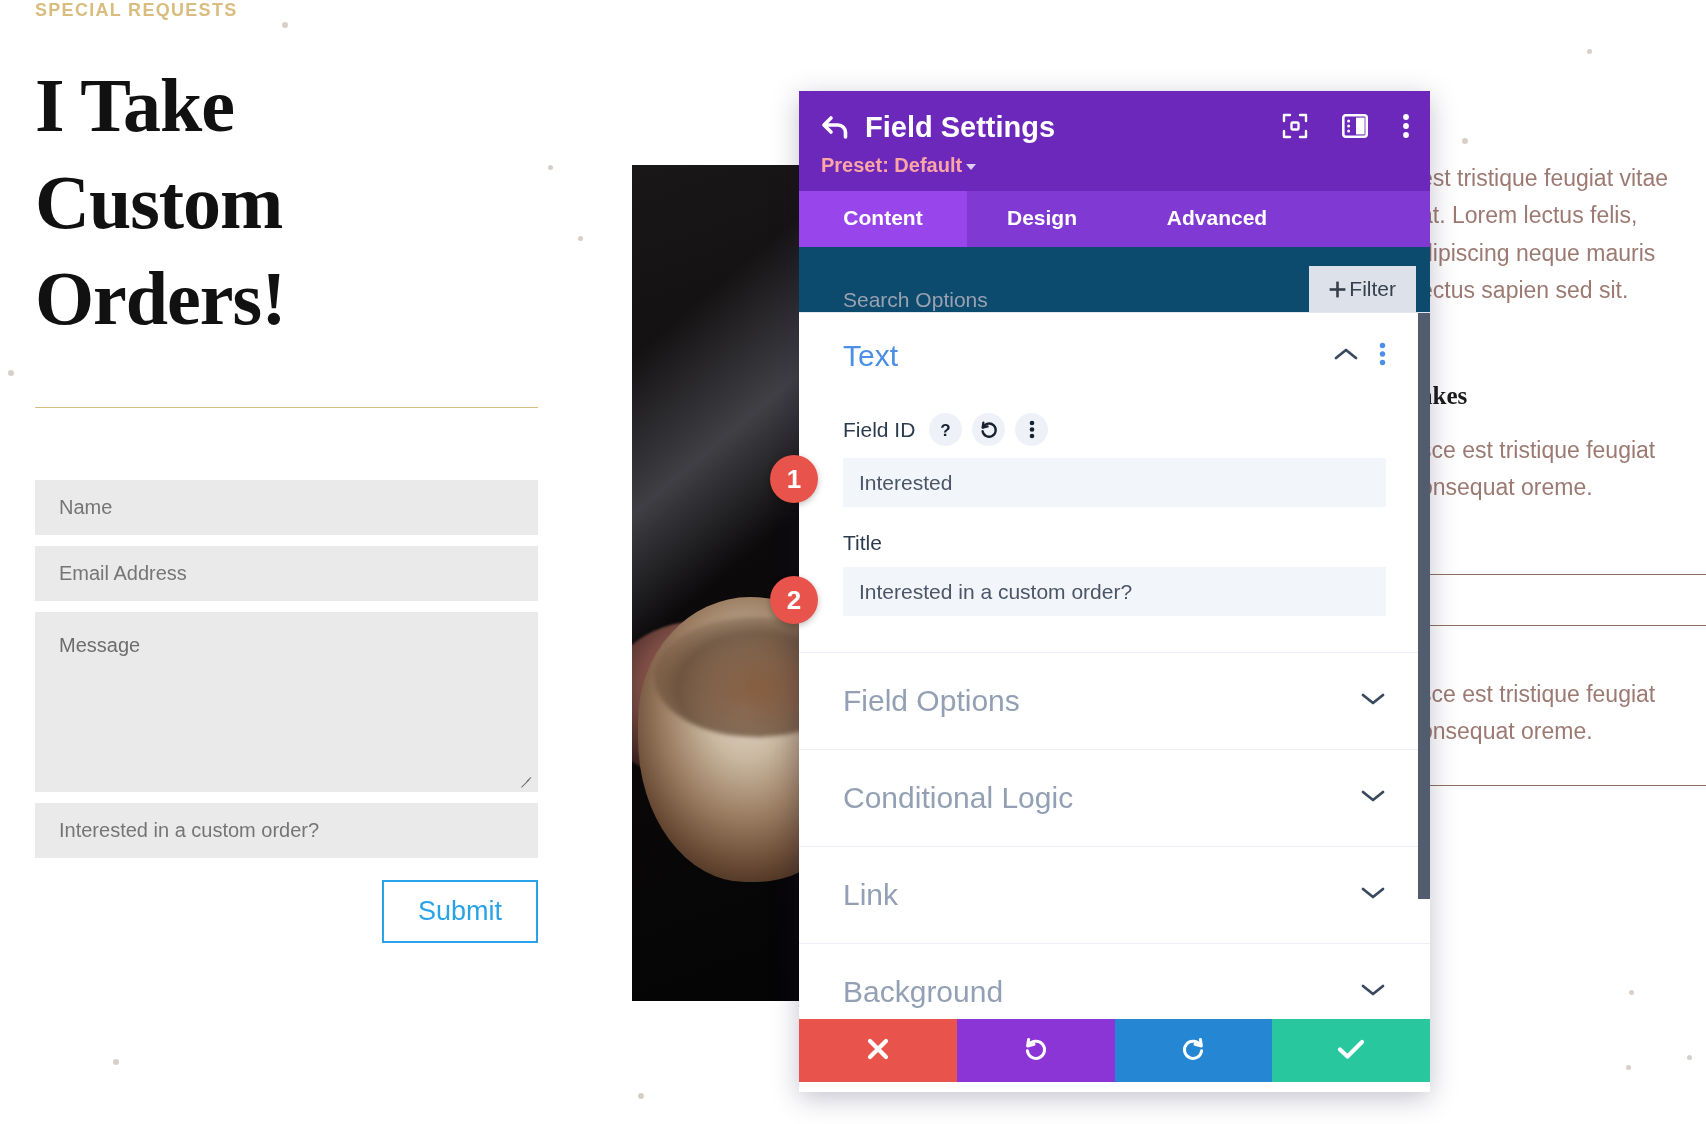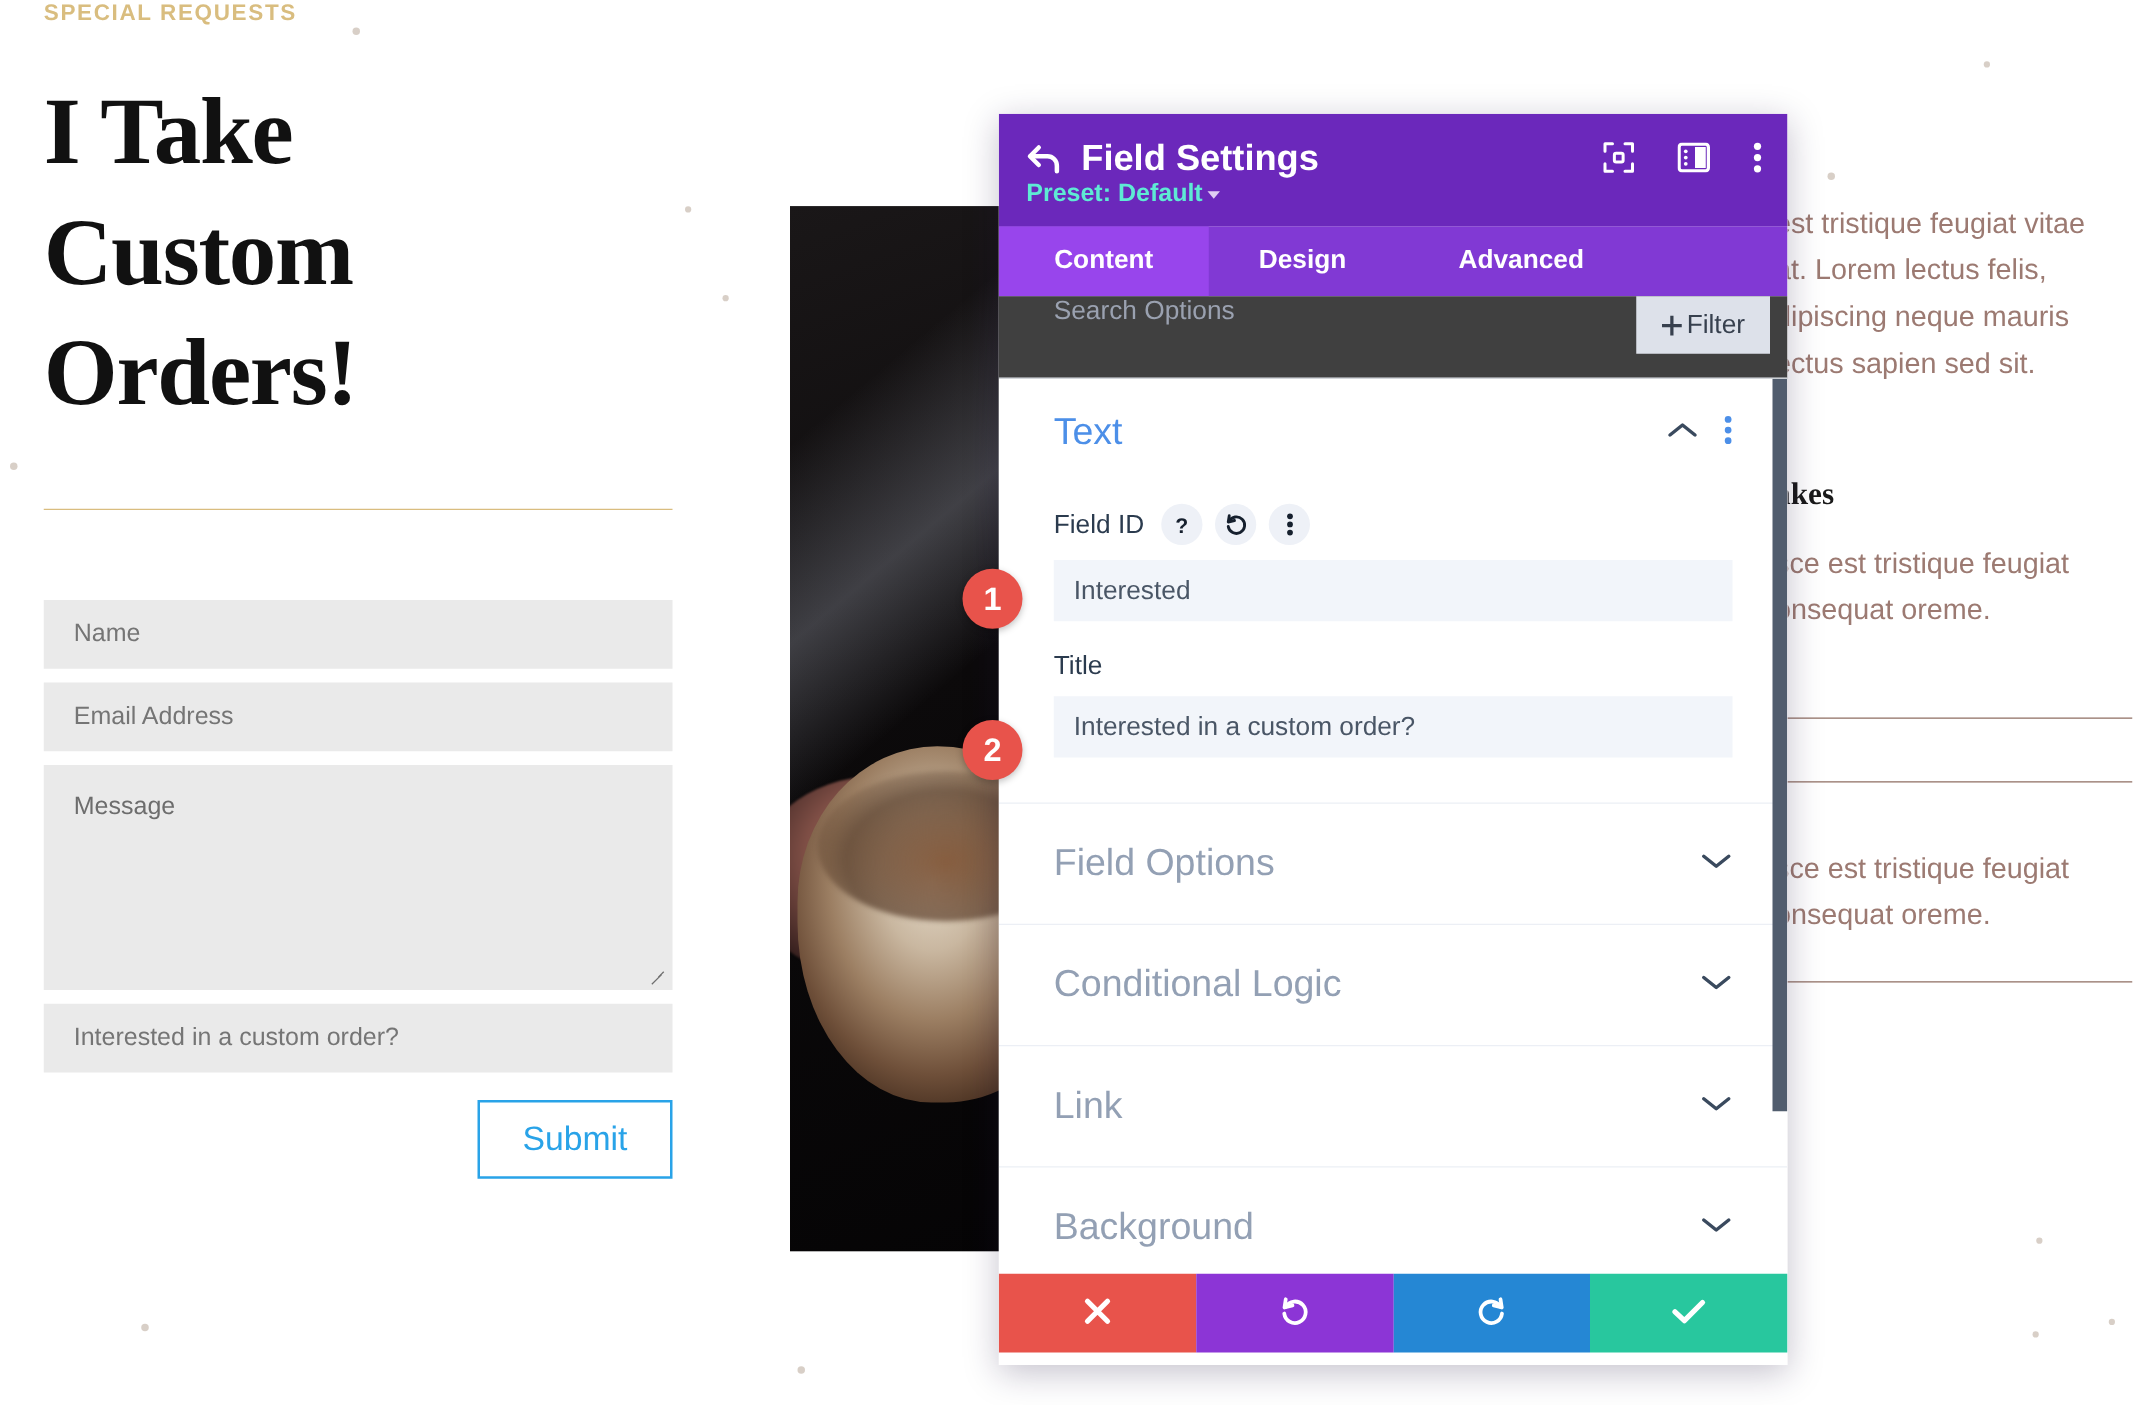--- a/index.html
+++ b/index.html
@@ -185,23 +185,24 @@
     color: #ffffff;
     font-size: 29px;
     font-weight: 700;
   }
   .m-head-icons {
     position: absolute; right: 20px; top: 22px;
     display: flex; align-items: center; gap: 34px;
   }
   .hicon { cursor: pointer; display: block; }
   .m-preset {
-    color: #5eead4;
+    color: #fca5a5;
     font-size: 20px;
     font-weight: 700;
+    margin-top: 10px;
     cursor: pointer;
   }
   .m-preset .caret {
     display: inline-block;
     margin-left: 4px;
     border-left: 5px solid transparent;
     border-right: 5px solid transparent;
     border-top: 6px solid #e0cdf3;
     vertical-align: middle;
   }
@@ -214,23 +215,23 @@
     font-weight: 700;
     text-align: center;
     cursor: pointer;
   }
   .m-tab.t0 { width: 168px; }
   .m-tab.t1 { width: 150px; }
   .m-tab.t2 { width: 200px; }
   .m-tab.active { background: #9845ec; }
 
   .m-search {
-    background: #404040;
+    background: #0c4a6e;
     height: 66px;
-    display: flex; align-items: flex-start;
+    display: flex; align-items: flex-end;
     padding: 0 14px 0 44px;
     justify-content: space-between;
     border-bottom: 1px solid #e2e6ee;
     flex: none;
   }
   .m-search-input {
     border: none; background: transparent; outline: none;
     font-family: "Liberation Sans", sans-serif;
     font-size: 21px;
     color: #9aa1b0;

